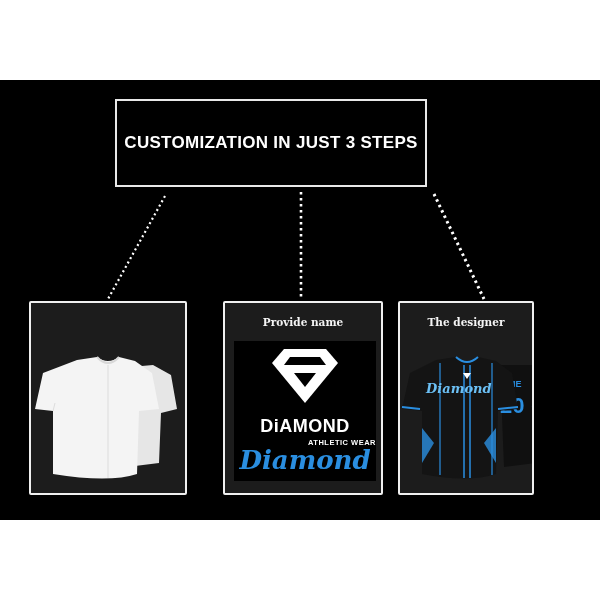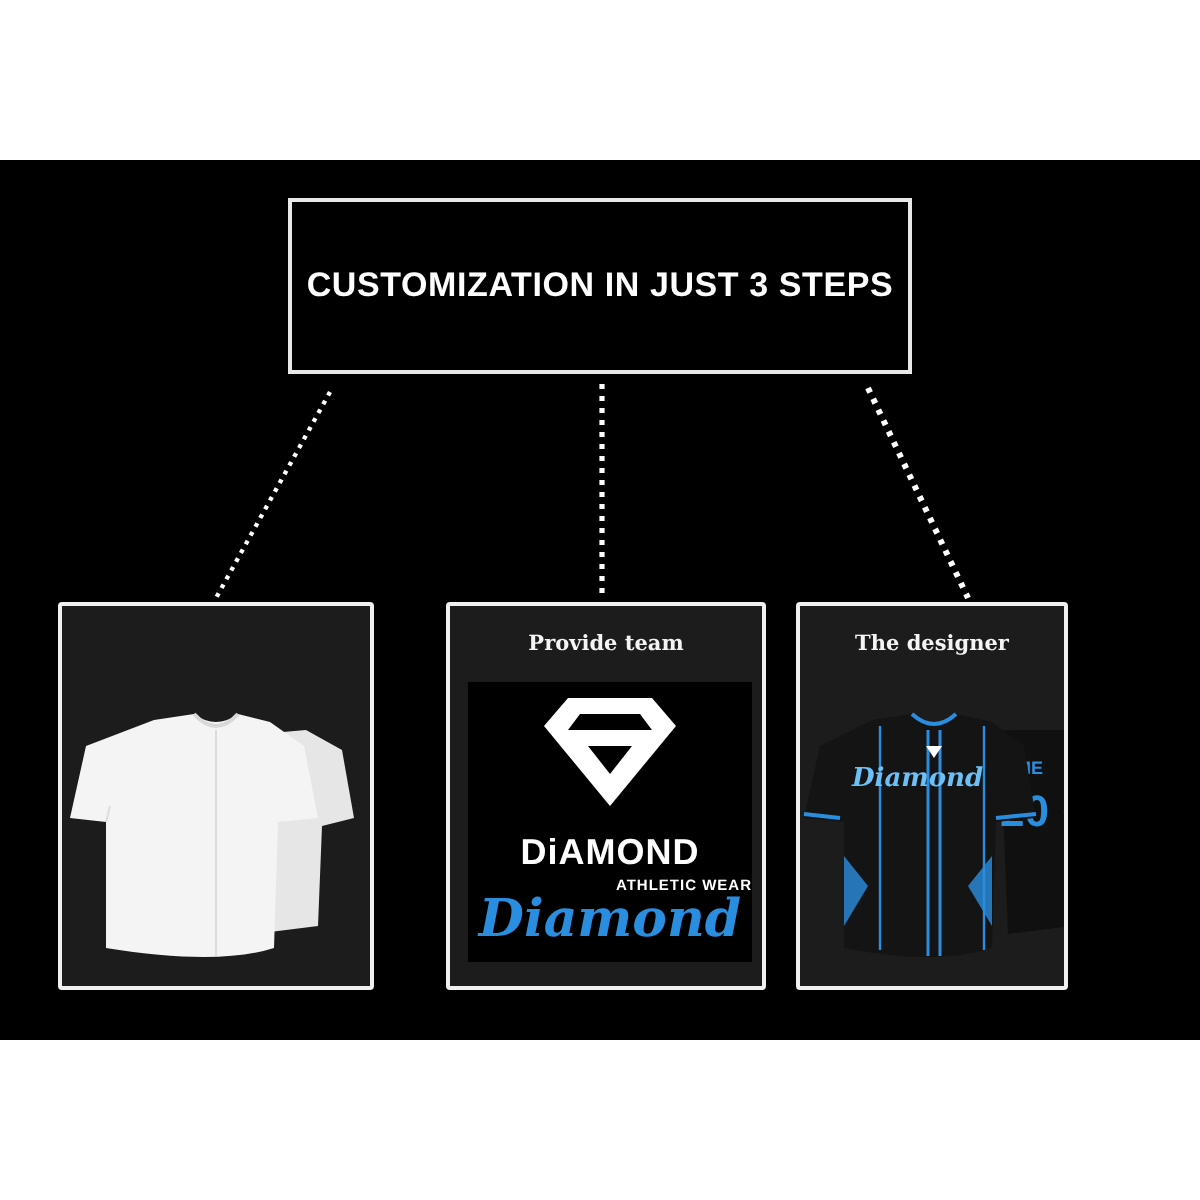--- a/index.html
+++ b/index.html
@@ -1,18 +1,18 @@
 <!DOCTYPE html>
 <html><head>
 <meta charset="utf-8">
 <style>
   html, body { margin: 0; padding: 0; }
   body { width: 600px; height: 600px; background: #ffffff; position: relative; overflow: hidden; font-family: "Liberation Sans", sans-serif; }
   .band { position: absolute; left: 0; top: 80px; width: 600px; height: 440px; background: #000; }
-  .title-box { position: absolute; left: 115px; top: 99px; width: 310px; height: 88px; border: 2px solid #e8e8e8; box-sizing: border-box; width: 312px; display: flex; align-items: center; justify-content: center; margin-left: 29px; }
+  .title-box { position: absolute; left: 115px; top: 99px; width: 310px; height: 88px; border: 2px solid #e8e8e8; box-sizing: border-box; width: 312px; display: flex; align-items: center; justify-content: center; }
   .title-box span { color: #fff; font-weight: bold; font-size: 17px; letter-spacing: 0.3px; font-family: "Liberation Sans", sans-serif; }
   svg.connectors { position: absolute; left: 0; top: 0; width: 600px; height: 600px; pointer-events: none; }
   .step { position: absolute; top: 301px; height: 194px; border: 2px solid #f0f0f0; box-sizing: border-box; background: #1c1c1c; border-radius: 2px; overflow: hidden; }
   .step .cap { position: absolute; left: 0; right: 0; top: 11px; text-align: center; color: #f4f4f4; font-family: "DejaVu Serif", serif; font-weight: bold; font-size: 10.5px; line-height: 17px; }
   #step1 { left: 29px; width: 158px; }
   #step2 { left: 223px; width: 160px; }
   #step3 { left: 398px; width: 136px; }
   .logo-panel { position: absolute; left: 9px; top: 38px; width: 142px; height: 140px; background: #000; }
   .d-word { position: absolute; left: 0; right: 0; top: 75px; text-align: center; color: #fff; font-weight: bold; font-size: 18px; letter-spacing: 0.5px; font-family: "Liberation Sans", sans-serif; }
   .d-sub { position: absolute; left: 0; right: 0; top: 97px; text-align: right; color: #fff; font-weight: bold; font-size: 7.5px; letter-spacing: 0.5px; }
@@ -40,21 +40,21 @@
 
     <path d="M46 57 L66 54 Q77 62 88 54 L104 58 L121 70 L128 106 L108 108 L106 171 Q78 180 22 171 L22 108 L4 106 L12 70 Z" fill="#f4f4f4"></path>
     <path d="M66 54 Q77 66 88 54" fill="none" stroke="#d8d8d8" stroke-width="2"></path>
     <line x1="77" y1="62" x2="77" y2="175" stroke="#dcdcdc" stroke-width="1"></line>
     <line x1="22" y1="108" x2="24" y2="100" stroke="#ddd" stroke-width="1"></line>
   </svg>
 </div>
 
 <div class="step" id="step2">
   <div class="cap">
-    <div>Provide team</div>
+    <div>Provide name</div>
   </div>
   <div class="logo-panel">
     <svg width="142" height="140" style="position:absolute;left:0;top:0">
       <path d="M50 8 L92 8 L104 22 L71 62 L38 22 Z" fill="#fff"></path>
       <path d="M56 16 L86 16 L92 24 L50 24 Z" fill="#000"></path>
       <path d="M60 32 L82 32 L71 46 Z" fill="#000"></path>
     </svg>
     <div class="d-word">DiAMOND</div>
     <div class="d-sub">ATHLETIC WEAR</div>
     <div class="script">Diamond</div>

